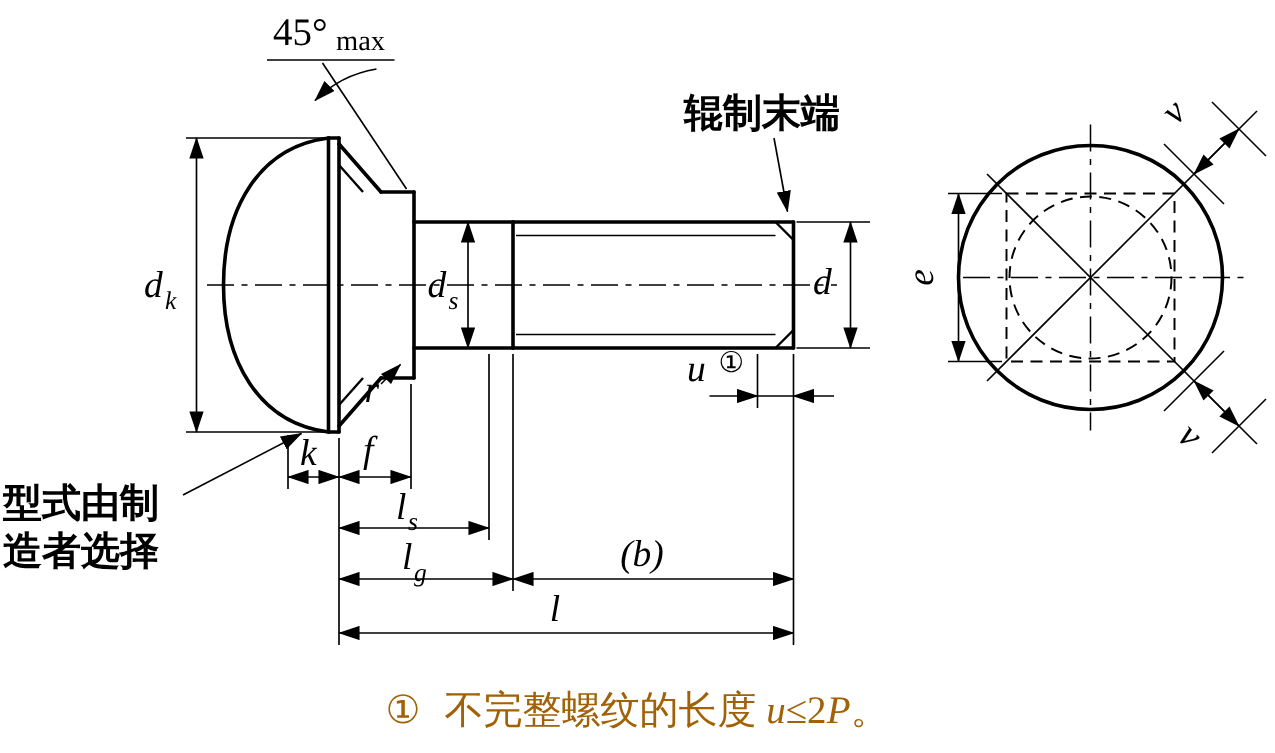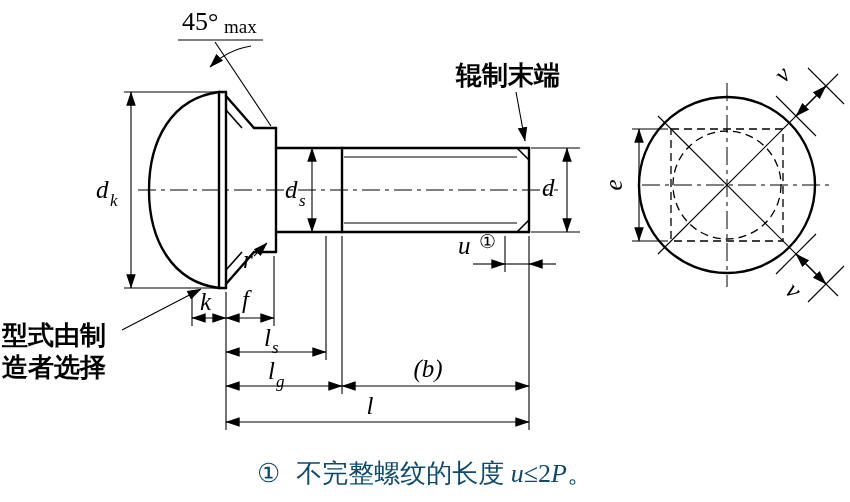--- a/index.html
+++ b/index.html
@@ -1,17 +1,17 @@
 <!DOCTYPE html>
 <html><head>
 <meta charset="utf-8">
 <style>
   html,body{margin:0;padding:0;background:#ffffff;}
   .page{width:850px;height:502px;background:#fff;position:relative;overflow:hidden;
-        font-family:"Liberation Serif", serif;color:#0c4a6e;}
+        font-family:"Liberation Serif", serif;color:#a16207;}
   svg{display:block;}
   .outline{stroke:#000;stroke-width:2.4;fill:none;stroke-linecap:round;}
   .medium{stroke:#000;stroke-width:1.6;fill:none;}
   .thin{stroke:#000;stroke-width:1.1;fill:none;}
   .center{stroke:#000;stroke-width:1;fill:none;stroke-dasharray:18 5 4 5;}
   .hidden-l{stroke:#000;stroke-width:1.3;fill:none;stroke-dasharray:8 5;}
   .dim-label{font:italic 25px "Liberation Serif", serif;fill:#000;}
   .dim-sub{font:italic 17px "Liberation Serif", serif;fill:#000;}
   .ref-mark{font:19px "Liberation Serif", serif;fill:#000;}
   .angle-main{font:26px "Liberation Serif", serif;fill:#000;}

